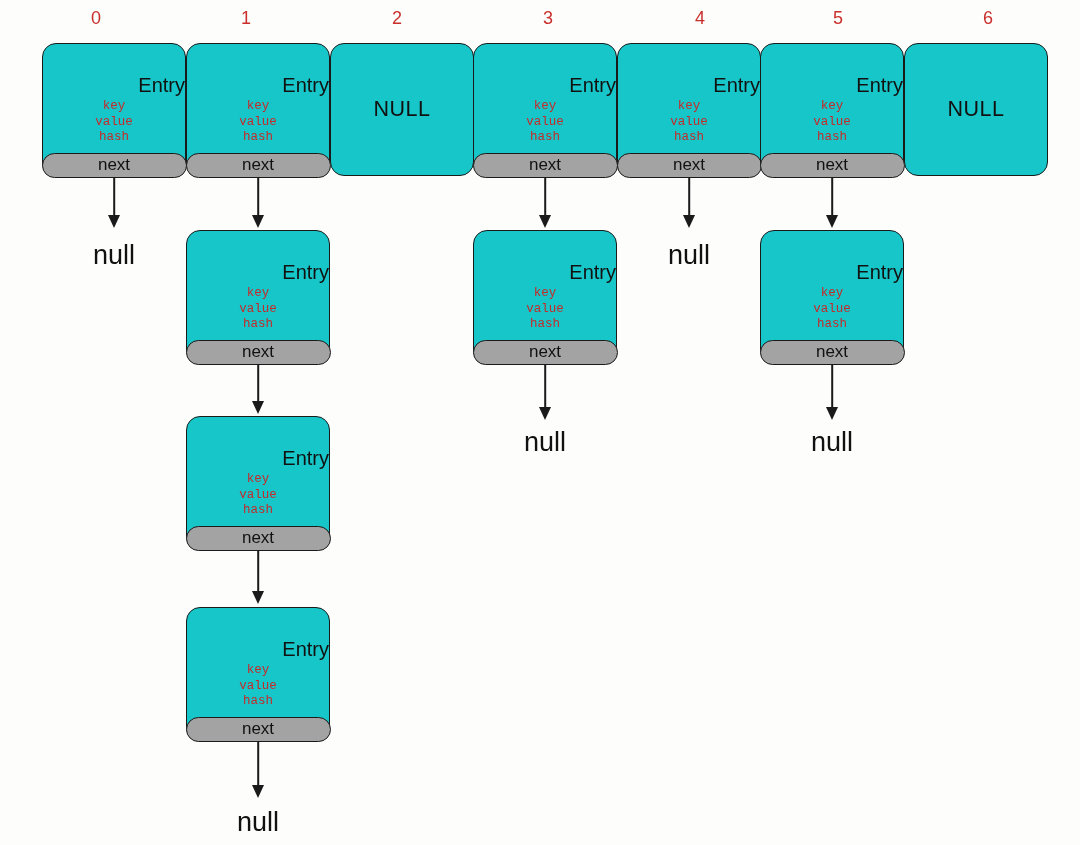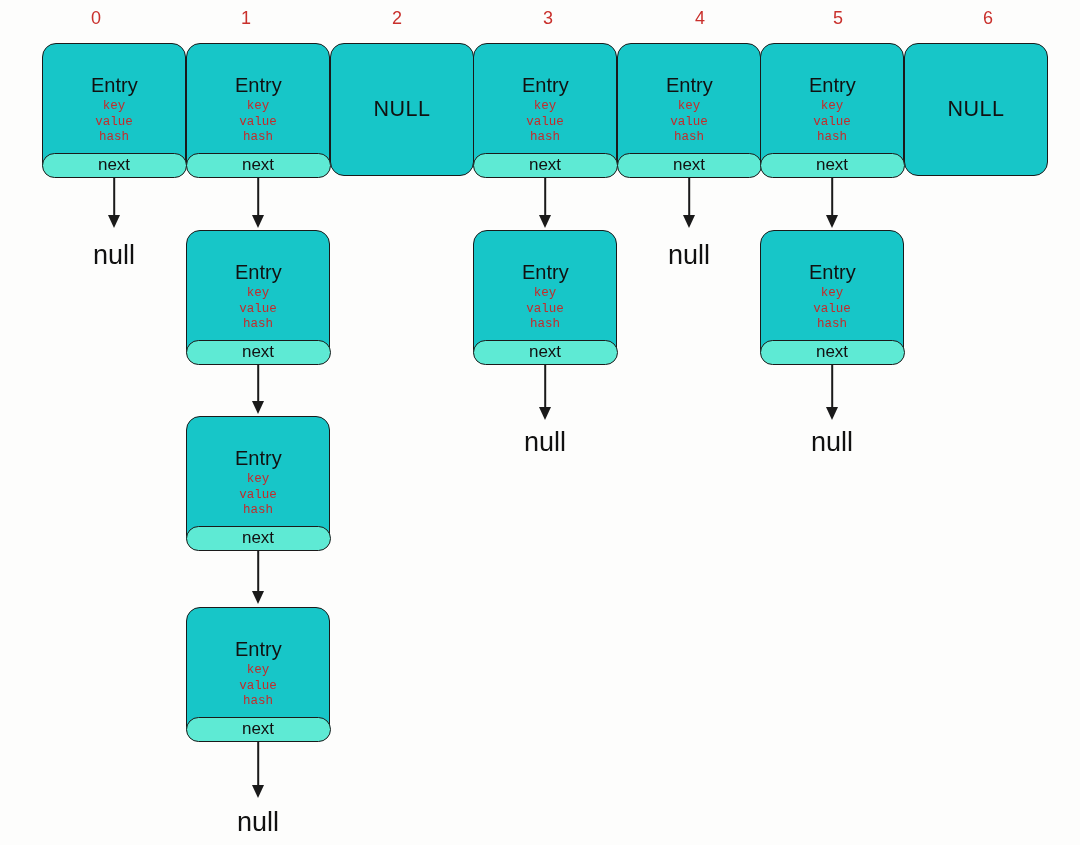--- a/index.html
+++ b/index.html
@@ -16,30 +16,30 @@
     color:#c9302c; font-size:18px; line-height:20px;
   }
 
   .cell {
     position:absolute; width:144px; height:134px;
     background:#17c6c8;
     border:1.5px solid #1a1a1a;
     border-radius:14px;
   }
   .etitle {
-    margin-top:31px; text-align:left;
+    margin-top:31px; text-align:right;
     font-size:20px; line-height:20px; color:#111;margin-left:48px;
   }
   .efields {
     margin-top:4px; text-align:center;
     font-size:12.5px; line-height:15.5px; color:#c42b2b;font-family:Liberation Mono, monospace;
   }
   .pill {
     position:absolute; left:-1.5px; right:-1.5px; bottom:-1.5px; height:25px;
-    background:#5eead4; border:1.5px solid #1a1a1a; border-radius:13px;
+    background:#a3a3a3; border:1.5px solid #1a1a1a; border-radius:13px;
     display:flex; align-items:center; justify-content:center;
     font-size:17px; color:#111;margin-top:34px;
   }
   .nullcell {
     height:133px;
     display:flex; align-items:center; justify-content:center;
     font-size:21.5px; letter-spacing:0.5px; color:#111;
   }
 
   .arrow { position:absolute; width:14px; transform:translateX(-50%); }

